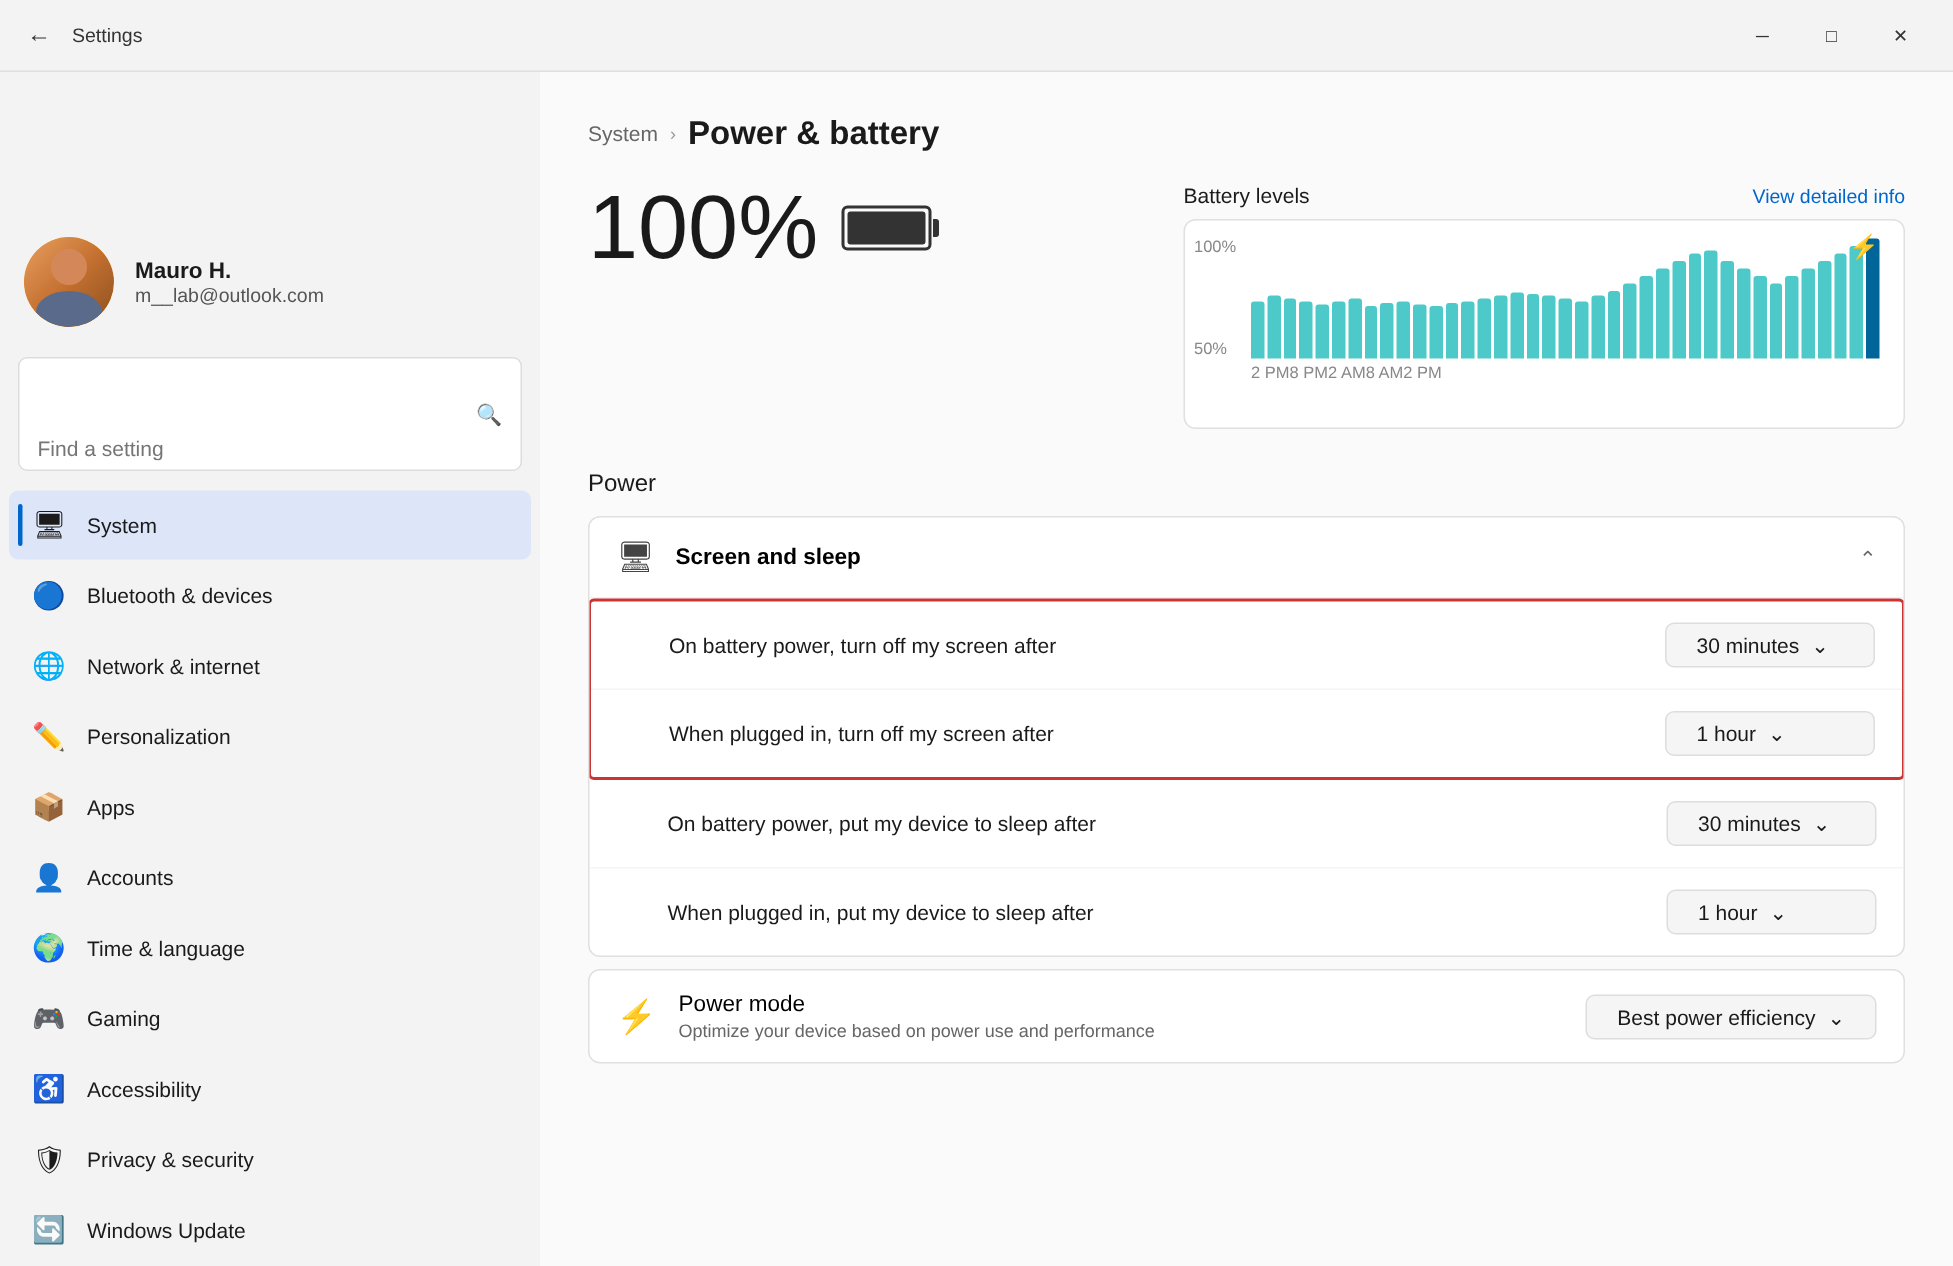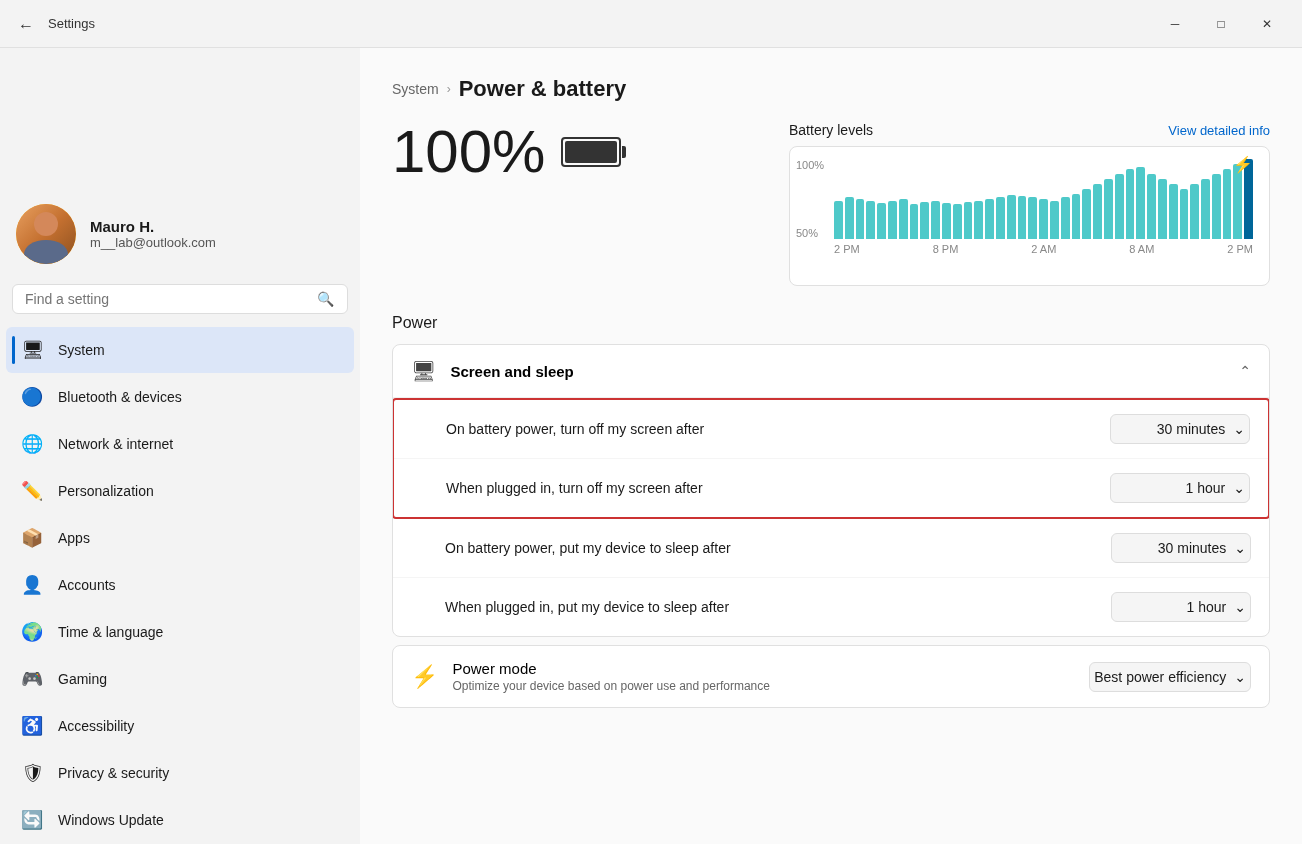--- a/index.html
+++ b/index.html
@@ -119,20 +119,21 @@
       border-radius: 6px;
       padding: 6px 12px;
       gap: 8px;
     }
     .search-input {
       border: none; outline: none;
       font-size: 14px;
       color: #15803d;
       background: transparent;
       flex: 1;
+      margin-top: 46px;
     }
     .search-icon { color: #666; font-size: 14px; }
 
     
     .nav-item {
       display: flex;
       align-items: center;
       padding: 12px 16px;
       gap: 14px;
       cursor: pointer;
@@ -262,21 +263,20 @@
     }
     .chart-bar {
       flex: 1;
       background: #4ec9c9;
       border-radius: 2px 2px 0 0;
       min-width: 6px;
     }
     .chart-bar.last { background: #006699; }
     .chart-x-labels {
       display: flex;
-      justify-content: space-between;
       margin-top: 4px;
       font-size: 11px;
       color: #888;
     }
     .charge-indicator {
       position: absolute;
       top: 8px; right: 16px;
       color: #0066cc;
       font-size: 16px;
     }
@@ -321,26 +321,26 @@
     }
     .settings-row:last-child { border-bottom: none; }
     .settings-row-label { flex: 1; font-size: 14px; color: #1a1a1a; }
     .settings-dropdown {
       display: flex;
       align-items: center;
       gap: 8px;
       background: #f5f5f5;
       border: 1px solid #ddd;
       border-radius: 6px;
-      padding: 6px 4px;
+      padding: 6px 20px;
       font-size: 14px;
       color: #1a1a1a;
       cursor: pointer;
       min-width: 140px;
-      justify-content: flex-end;
+      justify-content: flex-start;
     }
 
     
     .highlighted-rows {
       border: 2px solid #cc3333;
       border-radius: 4px;
       margin: 0 -1px;
     }
 
     

